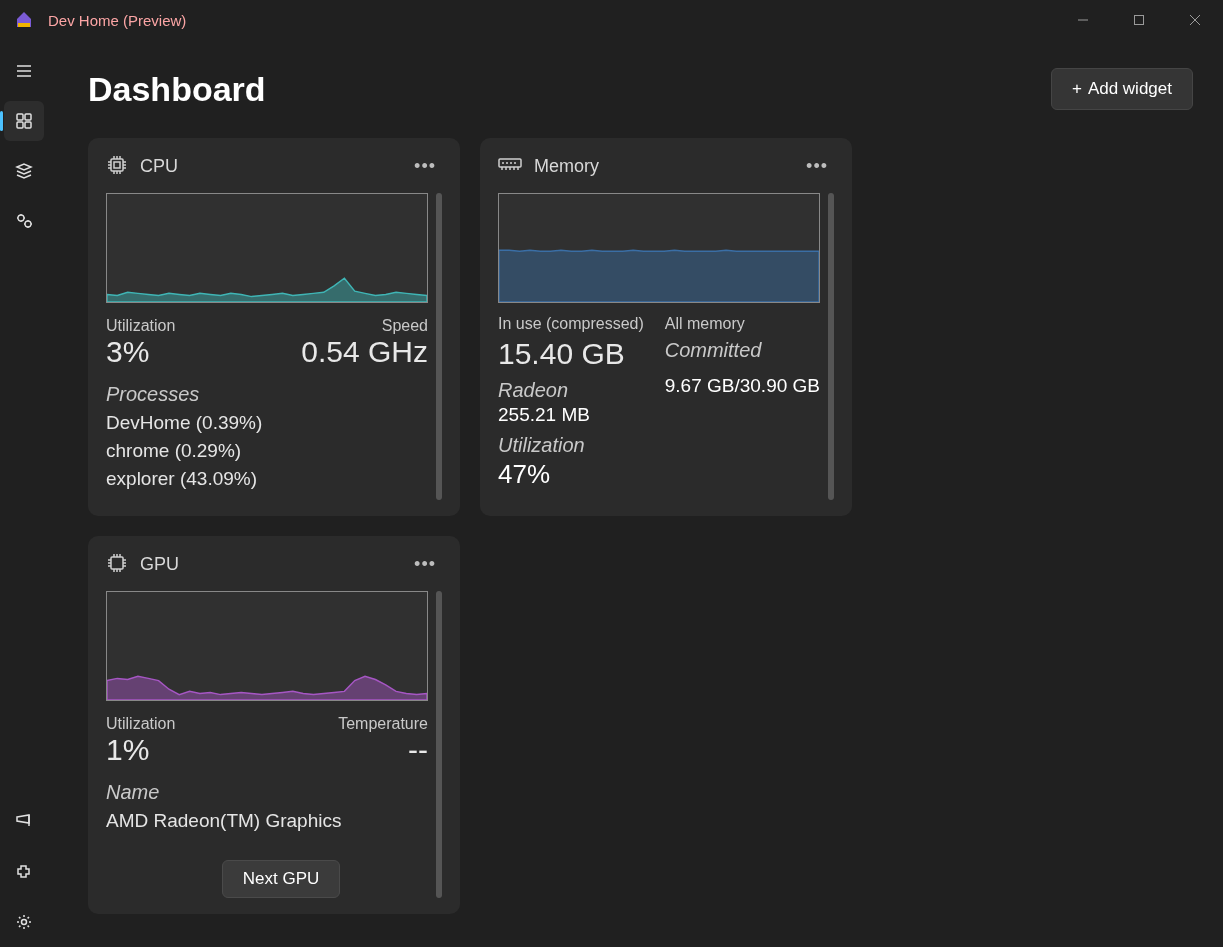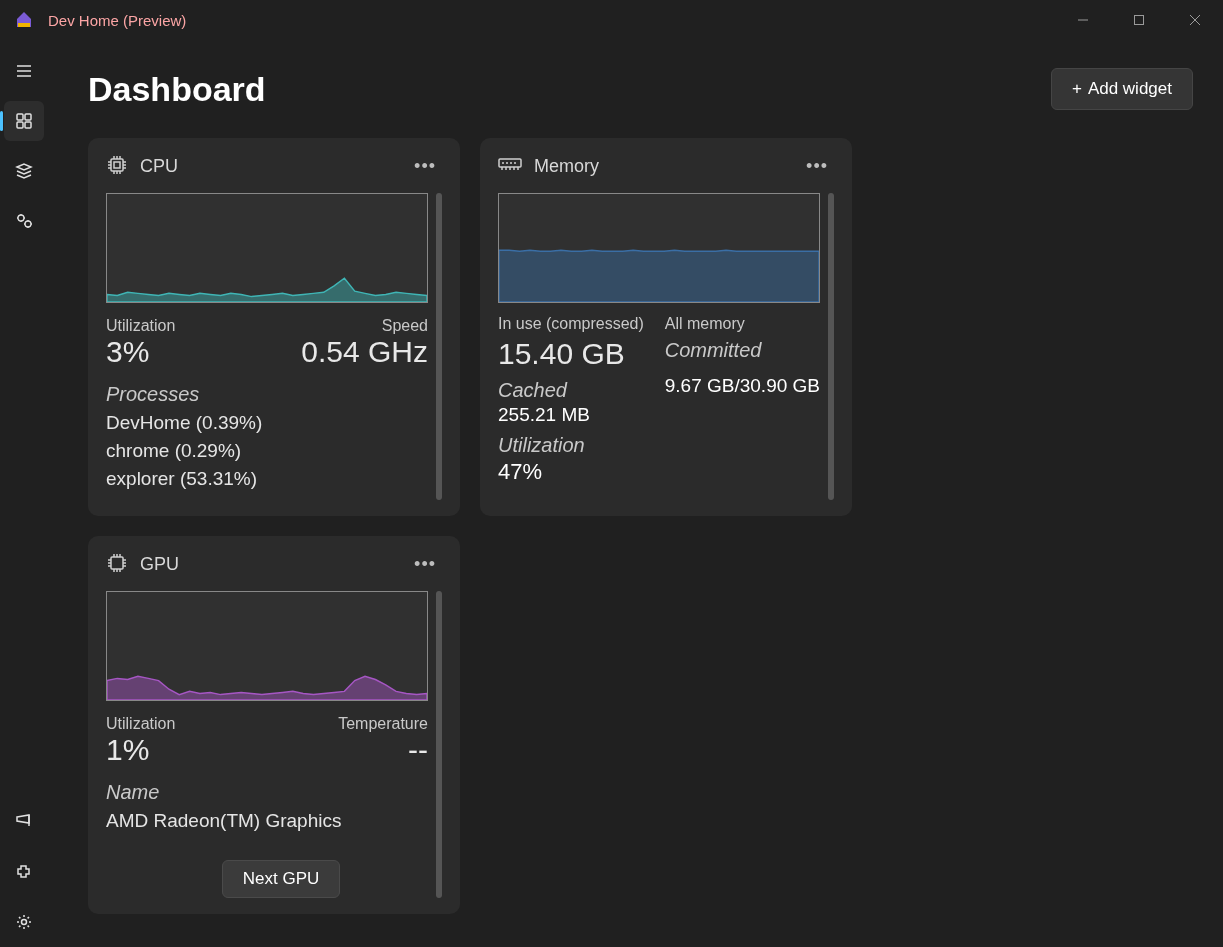--- a/index.html
+++ b/index.html
@@ -335,21 +335,21 @@
               <span class="stat-label">Utilization</span>
               <span class="stat-label">Speed</span>
             </div>
             <div class="stat-row-big">
               <span class="stat-value-big">3%</span>
               <span class="stat-value-big">0.54 GHz</span>
             </div>
             <div class="sub-label">Processes</div>
             <div class="proc-line">DevHome (0.39%)</div>
             <div class="proc-line">chrome (0.29%)</div>
-            <div class="proc-line">explorer (53.31%)</div>
+            <div class="proc-line">explorer (43.09%)</div>
           </div>
           <div class="scrollbar"></div>
         </div>
       </div>
 
       <div class="widget">
         <div class="widget-header">
           <span>
             <svg width="24" height="16" viewBox="0 0 24 16" fill="none" stroke="#d0d0d0" stroke-width="1.5">
                 <rect x="1" y="2" width="22" height="8" rx="1"></rect>
@@ -368,27 +368,27 @@
             <div class="chart">
               <svg viewBox="0 0 330 110" preserveAspectRatio="none" id="chart-memory">
                   <path d="M 0 110 L 0.0 57.2 L 10.6 57.2 L 21.3 58.3 L 31.9 57.2 L 42.6 58.3 L 53.2 58.3 L 63.9 57.2 L 74.5 58.3 L 85.2 58.3 L 95.8 57.2 L 106.5 58.3 L 117.1 58.3 L 127.7 58.3 L 138.4 57.2 L 149.0 58.3 L 159.7 58.3 L 170.3 58.3 L 181.0 57.2 L 191.6 58.3 L 202.3 58.3 L 212.9 58.3 L 223.5 58.3 L 234.2 57.2 L 244.8 58.3 L 255.5 58.3 L 266.1 58.3 L 276.8 58.3 L 287.4 58.3 L 298.1 58.3 L 308.7 58.3 L 319.4 58.3 L 330.0 58.3 L 330 110 Z" fill="#3a6ea5" fill-opacity="0.45" stroke="#3a6ea5" stroke-width="1.5"></path>
                 </svg>
             </div>
             <div class="stat-grid">
               <span class="stat-label">In use (compressed)</span>
               <span class="stat-label right">All memory</span>
               <span class="stat-value-big right">15.40 GB</span>
               <span class="sub-label">Committed</span>
-              <span class="sub-label right">Cached</span>
+              <span class="sub-label right">Radeon</span>
               <span class="stat-value-med">9.67 GB/30.90 GB</span>
               <span class="stat-value-med right">255.21 MB</span>
               <span></span>
               <span class="sub-label right" style="margin-top:6px">Utilization</span>
               <span></span>
-              <span class="stat-value-med right" style="font-size:22px">47%</span>
+              <span class="stat-value-med right" style="font-size:26px">47%</span>
             </div>
           </div>
           <div class="scrollbar"></div>
         </div>
       </div>
 
       <div class="widget">
         <div class="widget-header">
           <span>
             <svg width="22" height="22" viewBox="0 0 22 22" fill="none" stroke="#d0d0d0" stroke-width="1.5">

